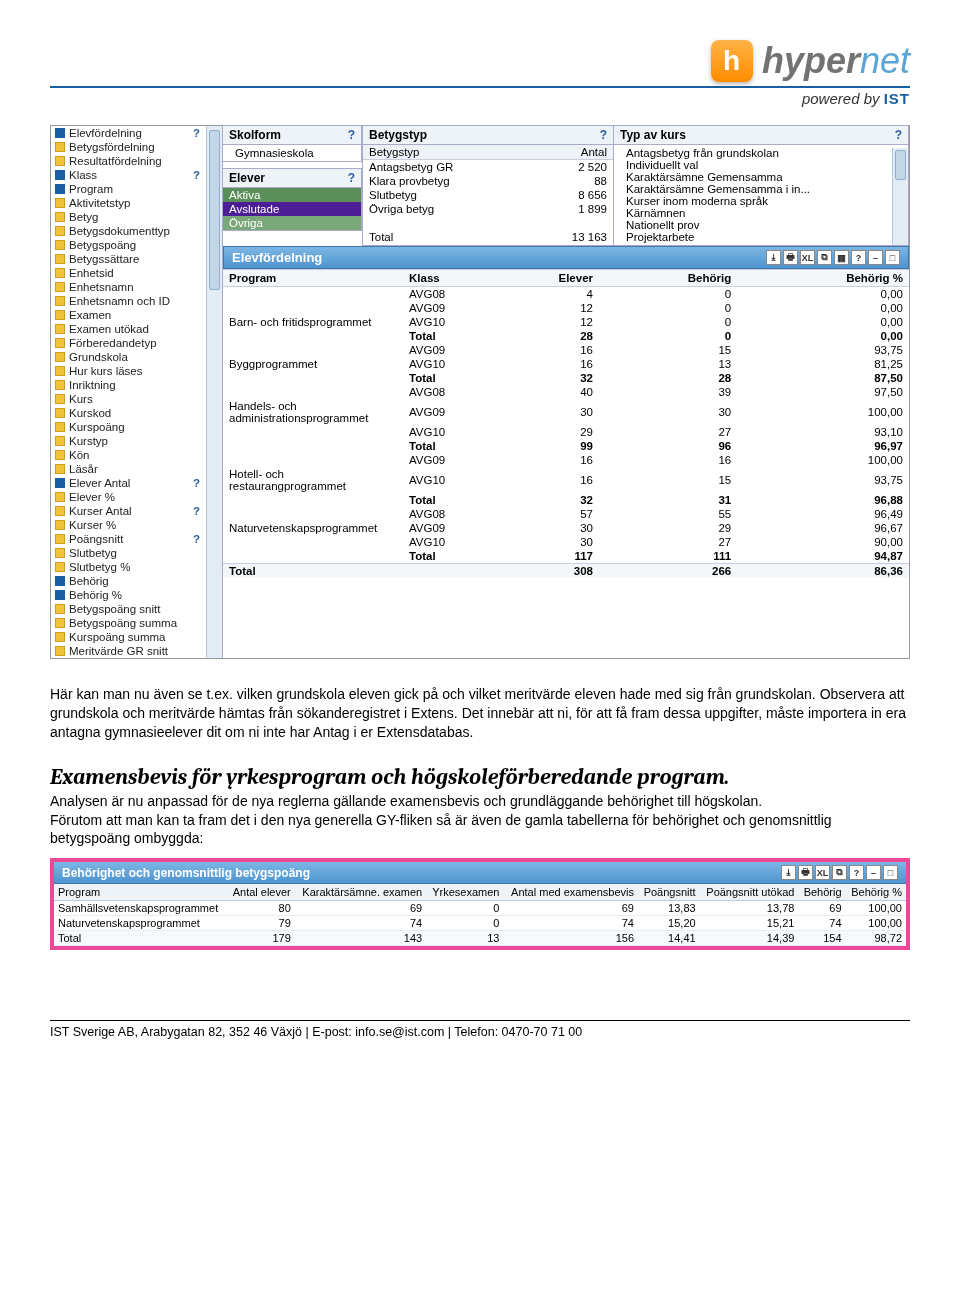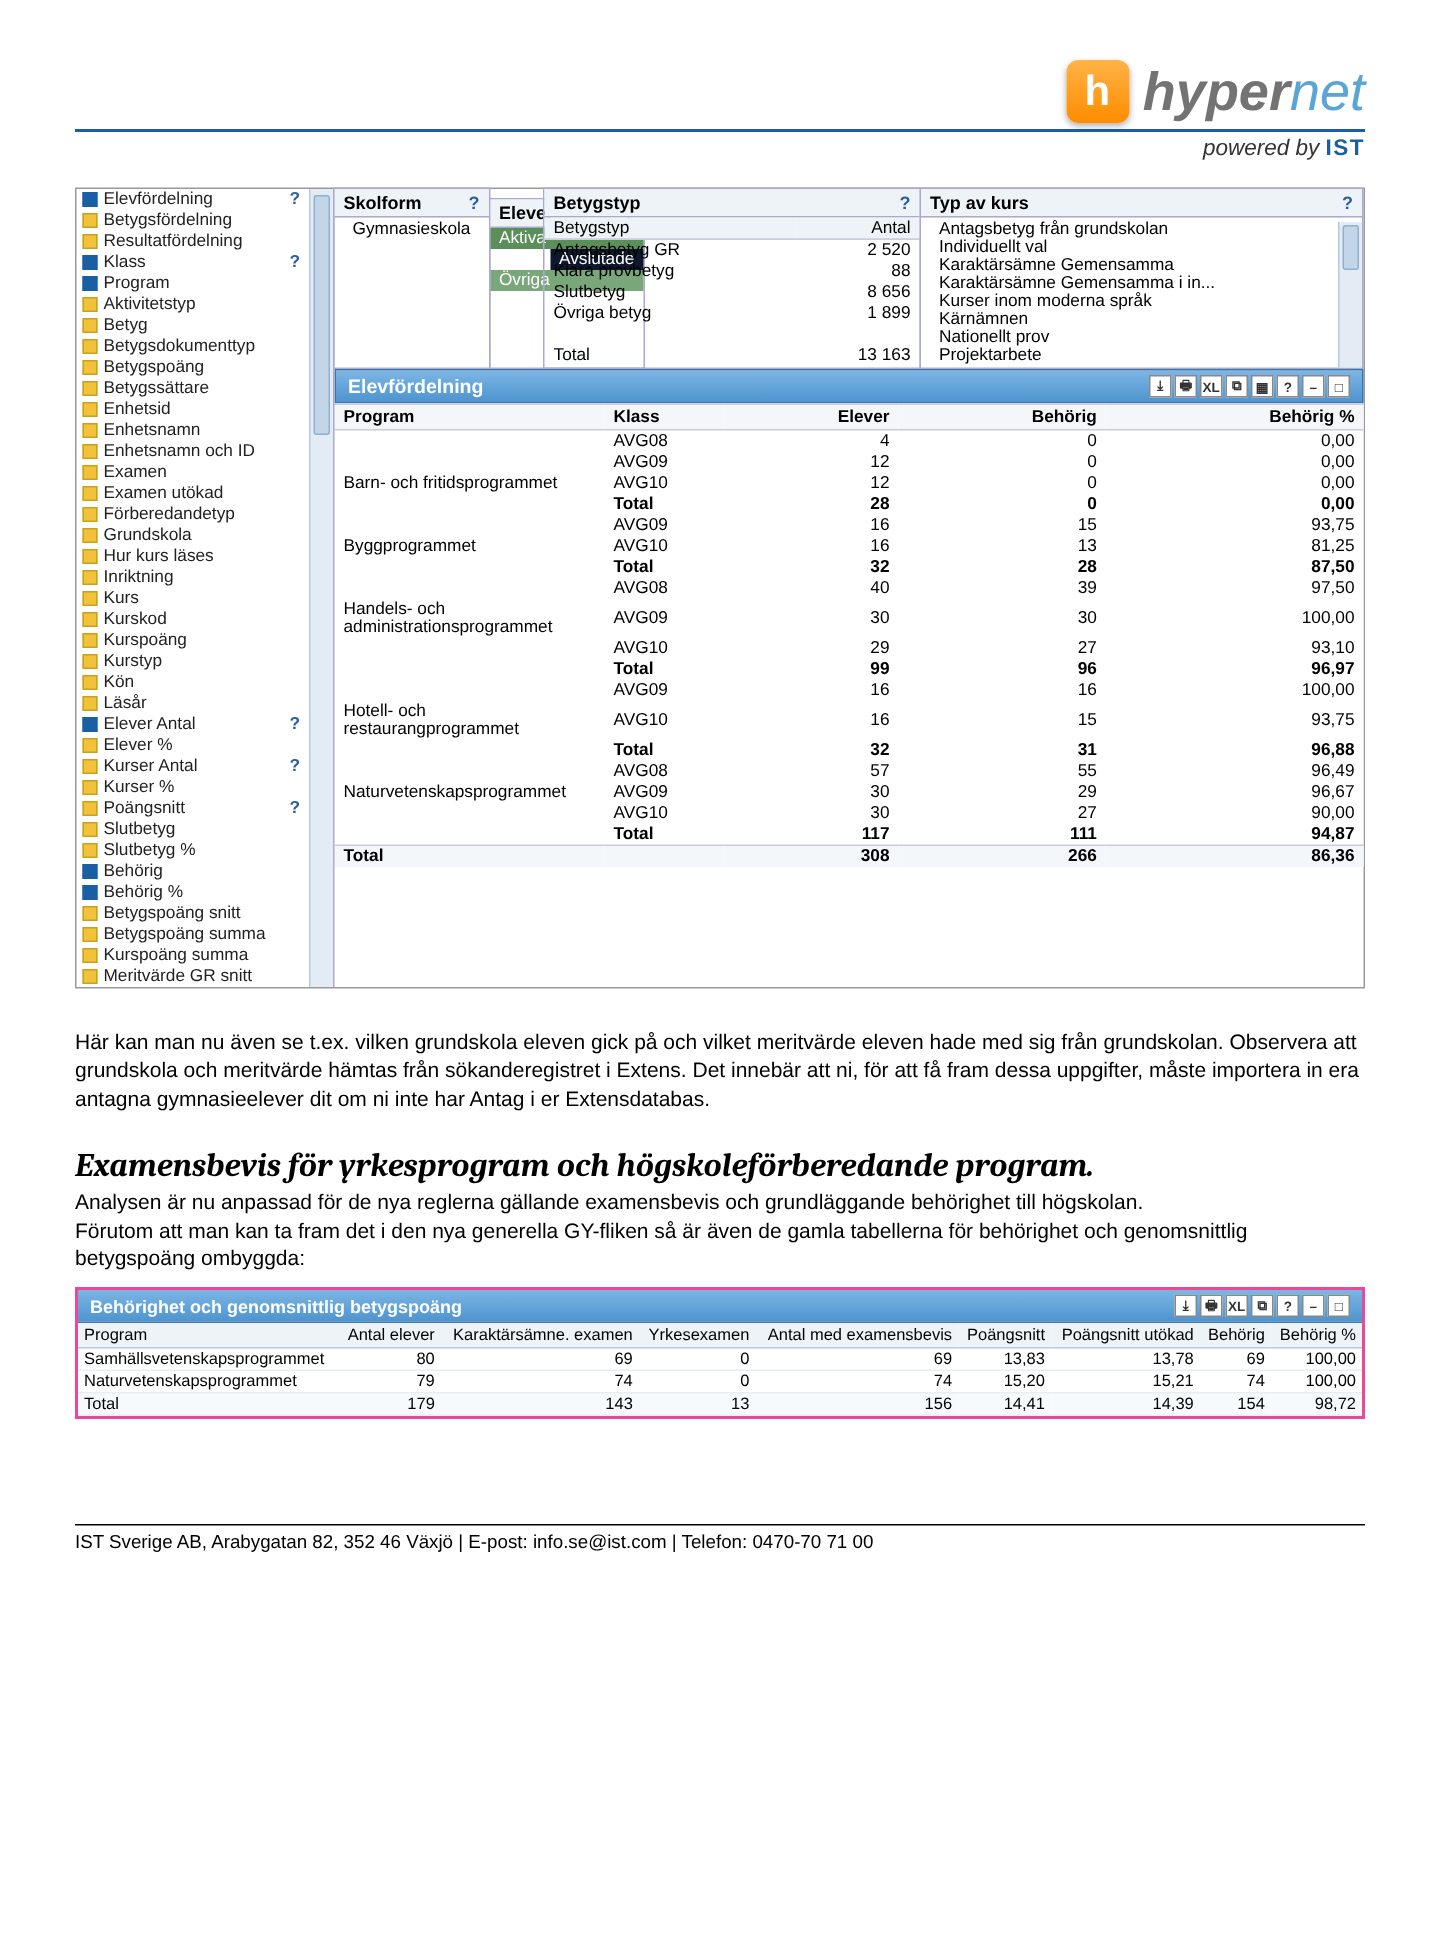--- a/index.html
+++ b/index.html
@@ -53,23 +53,23 @@
   .panel-header{
     background:#eef3f8; font-weight:bold; padding:2px 6px; border-bottom:1px solid #aac;
     display:flex; align-items:center; font-size:12px;
   }
   .panel-header .q { margin-left:auto; color:#2a5fa0; font-weight:bold; }
   .panel-body { padding:2px 12px; font-size:11.5px; }
   .skolform { width:140px; }
   .elever { width:140px; margin-top:6px;}
   .elever .opt{ padding:1px 6px; color:#fff; font-size:11.5px;}
   .opt.aktiva{ background:#5a8f5a;}
-  .opt.avslutade{ background:#0f172a;margin-left:40px;}
+  .opt.avslutade{ background:#4c1d95;}
   .opt.ovriga{ background:#7aa77a;}
-  .col1 { width:140px; display:flex; }
+  .col1 { width:140px; display:flex; flex-direction:column; }
   .betyg { flex:1; }
   .betyg table{ width:100%; border-collapse:collapse; font-size:11.5px;}
   .betyg td{ padding:1px 6px;}
   .betyg td.num{ text-align:right;}
   .betyg .hdr td{ background:#eef3f8; border-bottom:1px solid #ccd;}
   .typ { width:296px; position:relative;}
   .typ .panel-body div{ padding:0; font-size:11.5px;}
   .typ-scroll{ position:absolute; right:0; top:22px; bottom:0; width:16px; background:#e3ecf5; border-left:1px solid #b5c9de;}
   .typ-thumb{ position:absolute; left:2px; right:2px; top:2px; height:30px; background:#c3d6e8; border:1px solid #8fb0cf; border-radius:2px;}
   .elevford-header{
@@ -83,21 +83,21 @@
     display:flex; align-items:center; justify-content:center; color:#333;
   }
   .fordtable { width:100%; border-collapse:collapse; font-size:11.5px; background:#fff;}
   .fordtable th{ text-align:left; font-weight:bold; padding:2px 6px; background:#f4f7fa; border-bottom:1px solid #ccd; border-top:1px solid #ccd;}
   .fordtable th.r, .fordtable td.r{ text-align:right;}
   .fordtable td{ padding:1px 6px;}
   .fordtable tr.total td{ font-weight:bold;}
   .fordtable tr.gt td{ font-weight:bold; background:#f4f7fa; border-top:1px solid #ccd;}
   .bodytext { margin-top:26px; font-size:14px; line-height:1.35;}
   .heading2 { font-family: Cambria, Georgia, serif; font-size:22px; margin-top:22px; margin-bottom:0;font-style:italic;}
-  .shot2 { margin-top:10px; border:2px solid #ec4899;}
+  .shot2 { margin-top:10px; border:4px solid #ec4899;}
   .shot2-header{
     background:linear-gradient(#7cb6e4,#4e94cf); color:#fff; font-weight:bold;
     padding:3px 8px; display:flex; align-items:center; border-bottom:1px solid #3c76ab;
     font-size:12px;
   }
   .t2 { width:100%; border-collapse:collapse; font-size:11px;}
   .t2 th{ background:#eef3f8; border-bottom:1px solid #bcd; padding:2px 4px; text-align:left; font-weight:normal;}
   .t2 th.r, .t2 td.r{ text-align:right;}
   .t2 td{ padding:1px 4px; border-bottom:1px solid #e6edf4;}
   .t2 tr.tot td{ font-weight:normal; background:#f7fafd;}

